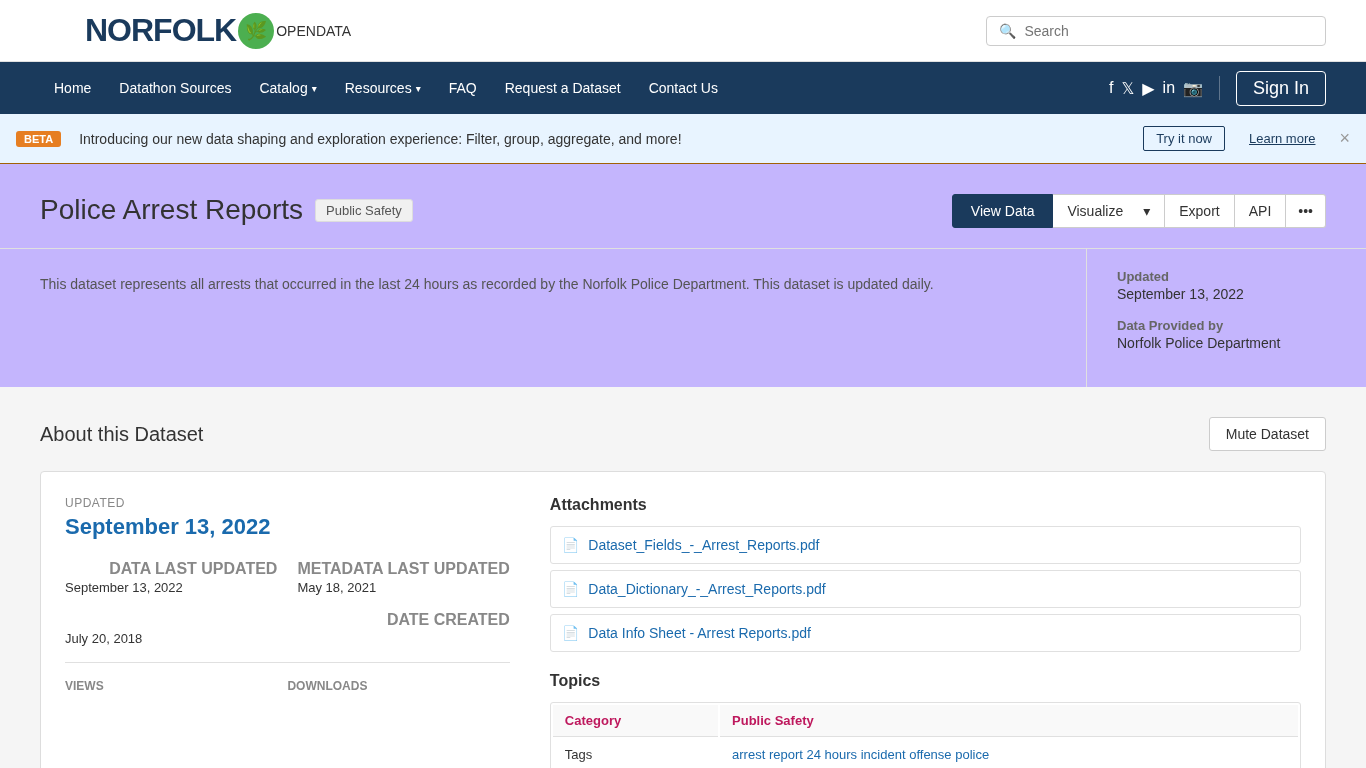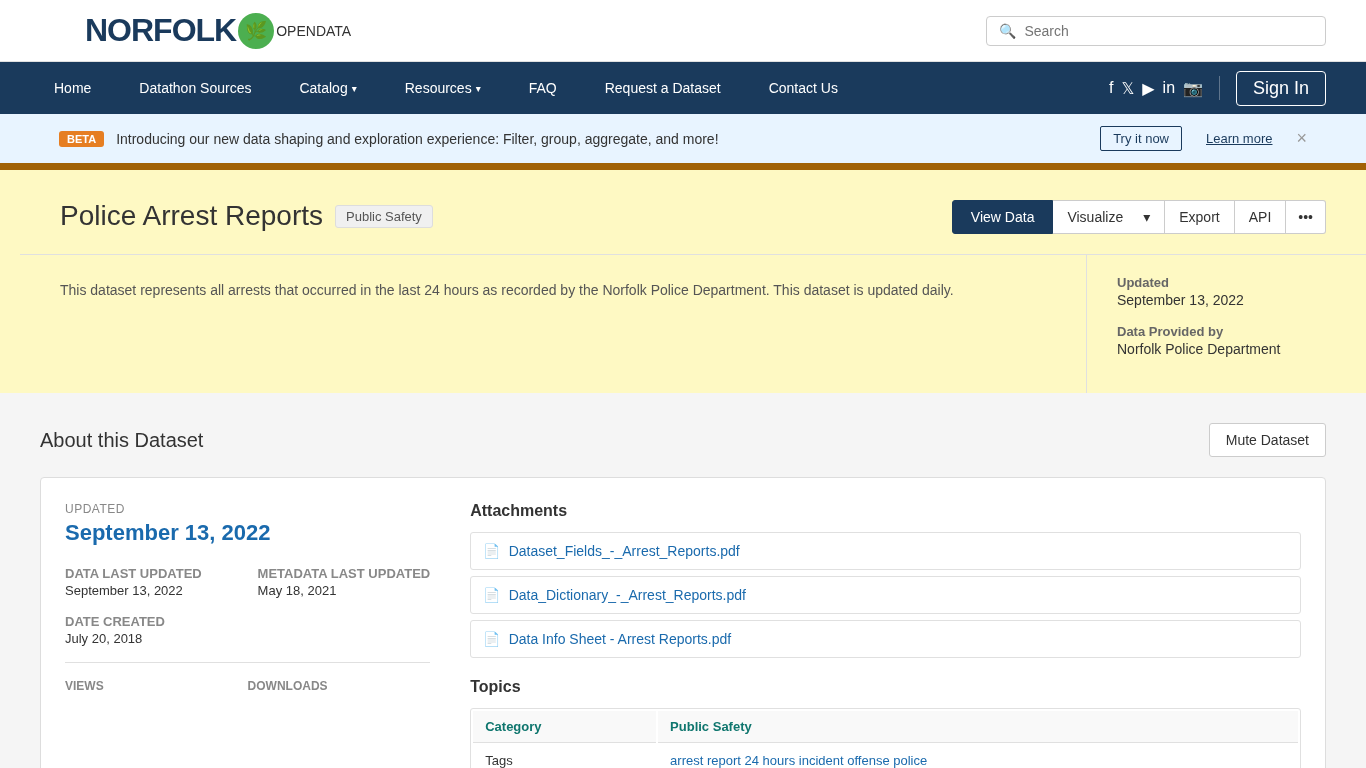--- a/index.html
+++ b/index.html
@@ -11,39 +11,39 @@
     .logo-norfolk { font-size: 32px; font-weight: 900; color: #1a3a5c; letter-spacing: -1px; }
     .logo-icon { width: 36px; height: 36px; background: #4caf50; border-radius: 50%; display: inline-flex; align-items: center; justify-content: center; margin: 0 2px; position: relative; overflow: hidden; }
     .logo-icon::before { content: '🌿'; font-size: 18px; }
 
     .search-box { display: flex; align-items: center; border: 1px solid #ccc; border-radius: 4px; padding: 6px 12px; width: 340px; background: #fff; }
     .search-box input { border: none; outline: none; font-size: 14px; width: 100%; color: #999; }
     .search-icon { color: #999; margin-right: 8px; font-size: 14px; }
 
     
     .nav { background: #1a3a5c; padding: 0 40px; display: flex; align-items: center; justify-content: space-between; height: 52px; }
-    .nav-left { display: flex; align-items: center; gap: 20px; }
+    .nav-left { display: flex; align-items: center; gap: 0; }
     .nav-item { color: #fff; text-decoration: none; padding: 8px 14px; font-size: 14px; display: flex; align-items: center; gap: 4px; cursor: pointer; white-space: nowrap; }
     .nav-right { display: flex; align-items: center; gap: 8px; }
     .social-icons { display: flex; gap: 8px; align-items: center; }
     .social-icon { color: #fff; font-size: 16px; cursor: pointer; }
     .nav-divider { width: 1px; height: 24px; background: rgba(255,255,255,0.3); margin: 0 8px; }
     .sign-in-btn { border: 1px solid #fff; color: #fff; background: transparent; padding: 6px 16px; border-radius: 4px; cursor: pointer; font-size: 18px; }
     .chevron { font-size: 10px; }
 
     
-    .banner { background: #e8f4ff; border-bottom: 7px solid #a16207; padding: 12px 59px; display: flex; align-items: center; gap: 12px; }
+    .banner { background: #e8f4ff; border-bottom: 1px solid #a16207; padding: 12px 16px; display: flex; align-items: center; gap: 12px; }
     .beta-badge { background: #e67e22; color: #fff; font-size: 11px; font-weight: bold; padding: 2px 8px; border-radius: 3px; }
-    .banner-text { color: #333; font-size: 14px; flex: 1; }
+    .banner-text { color: #333; font-size: 14px; flex: 1; margin-left: 6px; }
     .banner-link { color: #1a3a5c; text-decoration: none; border: 1px solid #1a3a5c; padding: 4px 12px; border-radius: 2px; font-size: 13px; }
     .banner-link.learn { border: none; color: #1a3a5c; text-decoration: underline; }
     .banner-close { color: #999; cursor: pointer; font-size: 18px; margin-left: auto; }
 
     
-    .main { background: #fef9c3; padding-left: 20px; }
+    .main { background: #c4b5fd; }
     .dataset-header { padding: 30px 40px 20px; display: flex; align-items: flex-start; justify-content: space-between; border-bottom: 1px solid #e0e0e0; }
     .dataset-title-area { display: flex; align-items: center; gap: 12px; flex-wrap: wrap; }
     .dataset-title { font-size: 28px; font-weight: 300; color: #333; }
     .public-safety-badge { background: #f0f0f0; border: 1px solid #ddd; padding: 3px 10px; border-radius: 3px; font-size: 13px; color: #555; }
     .action-buttons { display: flex; align-items: center; gap: 0; }
     .btn-view { background: #1a3a5c; color: #fff; border: 1px solid #1a3a5c; padding: 8px 18px; cursor: pointer; font-size: 14px; border-radius: 3px 0 0 3px; }
     .btn-visualize { background: #fff; color: #333; border: 1px solid #ccc; border-left: none; padding: 8px 14px; cursor: pointer; font-size: 14px; display: flex; align-items: center; gap: 20px; }
     .btn-export { background: #fff; color: #333; border: 1px solid #ccc; border-left: none; padding: 8px 14px; cursor: pointer; font-size: 14px; }
     .btn-api { background: #fff; color: #333; border: 1px solid #ccc; border-left: none; padding: 8px 14px; cursor: pointer; font-size: 14px; }
     .btn-more { background: #fff; color: #333; border: 1px solid #ccc; border-left: none; padding: 8px 12px; cursor: pointer; font-size: 14px; border-radius: 0 3px 3px 0; }
@@ -61,34 +61,34 @@
     .about-header { display: flex; justify-content: space-between; align-items: center; margin-bottom: 20px; }
     .about-title { font-size: 20px; font-weight: 400; color: #333; }
     .mute-btn { background: #fff; border: 1px solid #ccc; padding: 8px 16px; border-radius: 3px; cursor: pointer; font-size: 14px; color: #333; }
 
     
     .about-card { background: #fff; border: 1px solid #ddd; border-radius: 4px; padding: 24px; display: flex; gap: 40px; }
     .about-left { min-width: 280px; }
     .updated-label { font-size: 12px; color: #888; margin-bottom: 4px; text-transform: uppercase; letter-spacing: 0.5px; }
     .updated-date { font-size: 22px; color: #1a6aad; font-weight: 600; margin-bottom: 20px; }
     .meta-grid { display: grid; grid-template-columns: 1fr 1fr; gap: 12px 20px; margin-bottom: 16px; }
-    .meta-item-label { font-size: 13px; color: #888; font-weight: 600; text-transform: uppercase; margin-bottom: 2px; }
+    .meta-item-label { font-size: 16px; color: #888; font-weight: 600; text-transform: uppercase; margin-bottom: 2px; text-align: right; }
     .meta-item-value { font-size: 13px; color: #333; }
     .divider { border: none; border-top: 1px solid #e0e0e0; margin: 16px 0; }
     .views-downloads { display: grid; grid-template-columns: 1fr 1fr; }
     .stat-label { font-size: 12px; color: #888; font-weight: 600; text-transform: uppercase; }
 
     
     .about-right { flex: 1; }
     .attachments-title { font-size: 16px; font-weight: 600; color: #333; margin-bottom: 12px; }
     .attachment-item { display: flex; align-items: center; gap: 8px; padding: 10px 12px; border: 1px solid #e0e0e0; border-radius: 3px; margin-bottom: 6px; cursor: pointer; text-decoration: none; color: #1a6aad; font-size: 14px; }
     .attachment-icon { font-size: 14px; color: #888; }
     .topics-title { font-size: 16px; font-weight: 600; color: #333; margin-top: 20px; margin-bottom: 12px; }
     .topics-table { width: 100%; border: 1px solid #e0e0e0; border-radius: 3px; overflow: hidden; }
-    .topics-table th { background: #f9f9f9; padding: 8px 12px; text-align: left; font-size: 13px; color: #0f766e; border-bottom: 1px solid #e0e0e0; font-weight: 600; }
+    .topics-table th { background: #f9f9f9; padding: 8px 12px; text-align: left; font-size: 13px; color: #be185d; border-bottom: 1px solid #e0e0e0; font-weight: 600; }
     .topics-table td { padding: 8px 12px; font-size: 13px; color: #333; border-bottom: 1px solid #e0e0e0; }
     .topics-table tr:last-child td { border-bottom: none; }
     .tag-link { color: #1a6aad; text-decoration: none; }
   </style>
 </head>
 <body>
 
 <header class="header">
   <div class="logo">
     <span class="logo-norfolk">NORFOLK</span>

